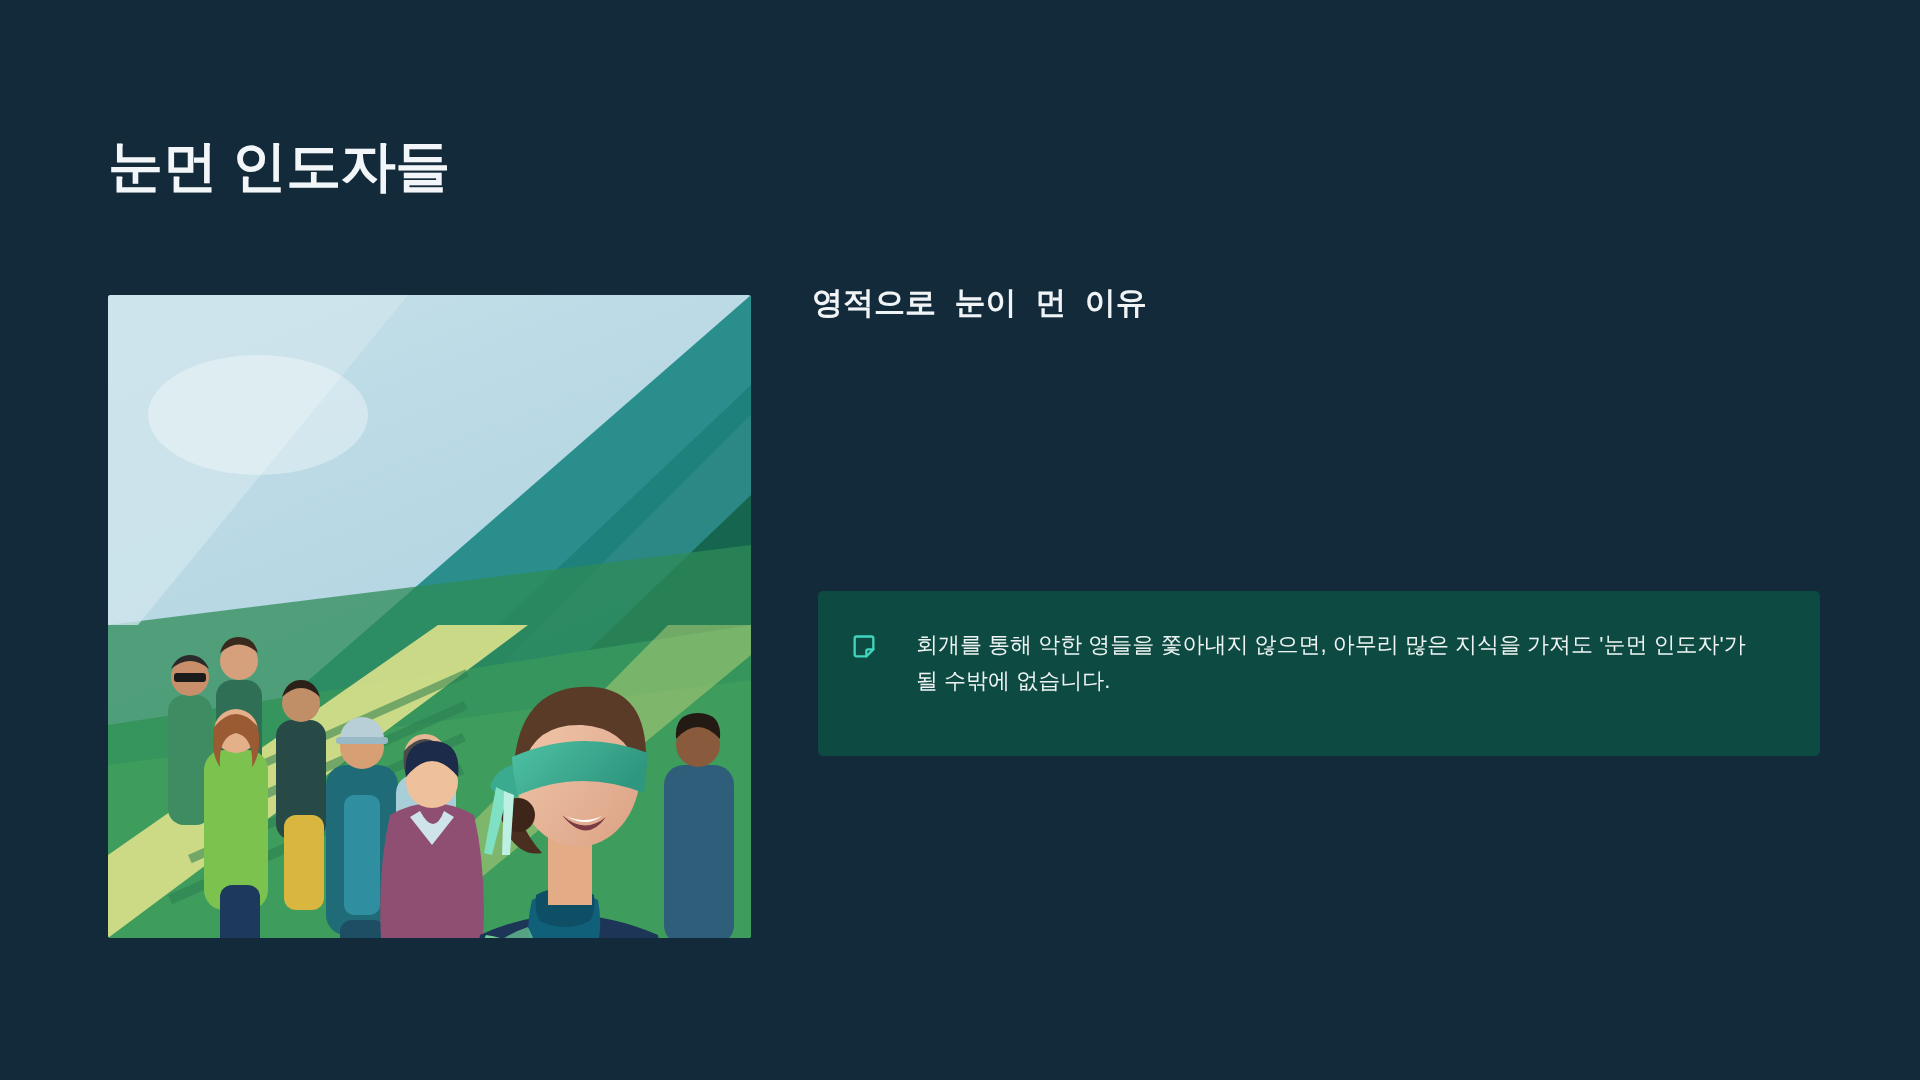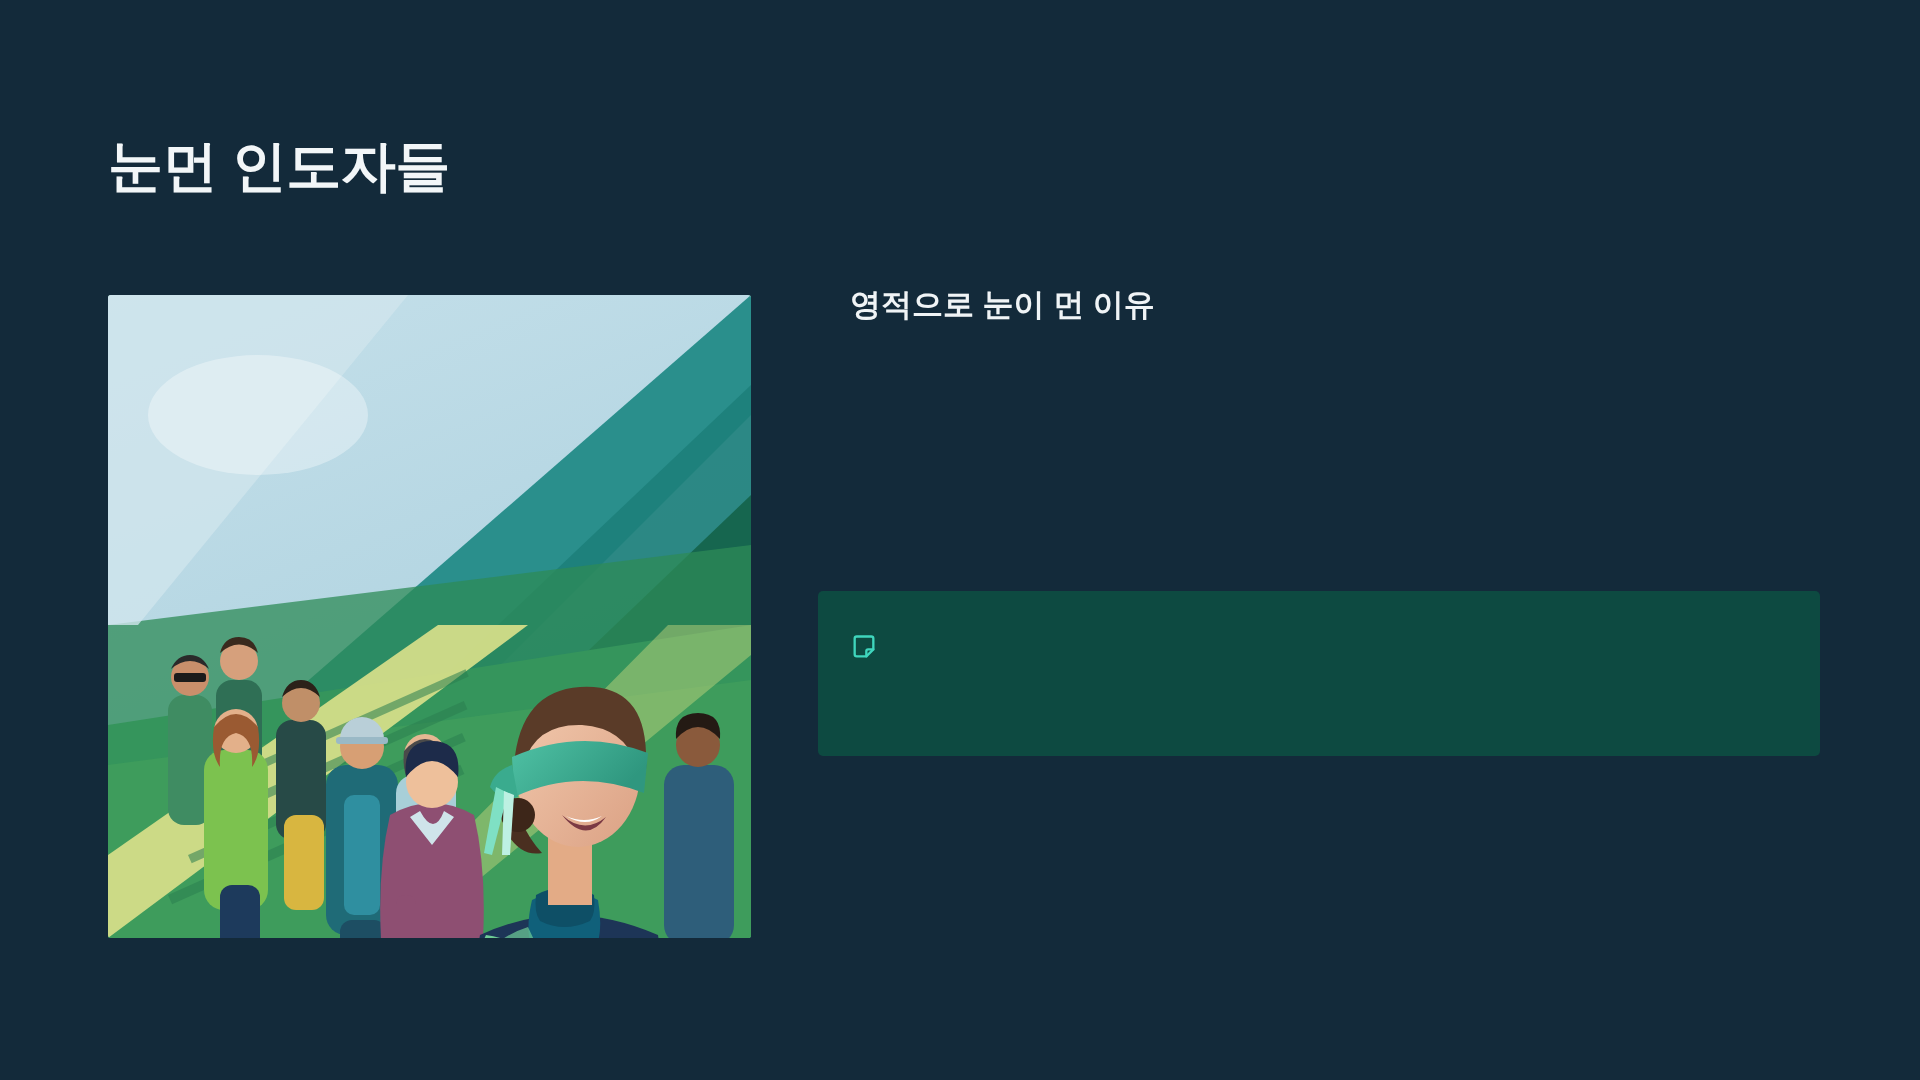--- a/index.html
+++ b/index.html
@@ -35,22 +35,23 @@
     width:643px; height:643px;
     border-radius:3px;
     overflow:hidden;
     background:#2f7d52;
   }
   .illustration svg { display:block; width:100%; height:100%; }
 
   
   .content-col {
     position:absolute;
-    left:850px; top:268px;
+    left:812px; top:268px;
     width:1002px;
+    font-family:Liberation Mono, monospace;
   }
   .section-heading {
     font-size:31px;
     font-weight:700;
     color:#f0f4f6;
     line-height:1.3;
     margin-bottom:32px;
   }
   .bullet-list { list-style:none; }
   .bullet-item {
@@ -249,15 +250,16 @@
 
   </div>
 
   <div class="callout">
     <span class="callout-icon">
       <svg viewBox="0 0 24 24" fill="none" stroke="#3fd6bd" stroke-width="2" stroke-linecap="round" stroke-linejoin="round" aria-hidden="true">
         <path d="M4 4.8A1.8 1.8 0 0 1 5.8 3h12.4A1.8 1.8 0 0 1 20 4.8v9.2l-6 6H5.8A1.8 1.8 0 0 1 4 18.2V4.8Z"></path>
         <path d="M20 14h-4.5a1.5 1.5 0 0 0-1.5 1.5V20"></path>
       </svg>
     </span>
+    <p class="callout-text">회개를 통해 악한 영들을 쫓아내지 않으면, 아무리 많은 지식을 가져도 '눈먼 인도자'가 될 수밖에 없습니다.</p>
   </div>
 
 </div>
 
 </body></html>

